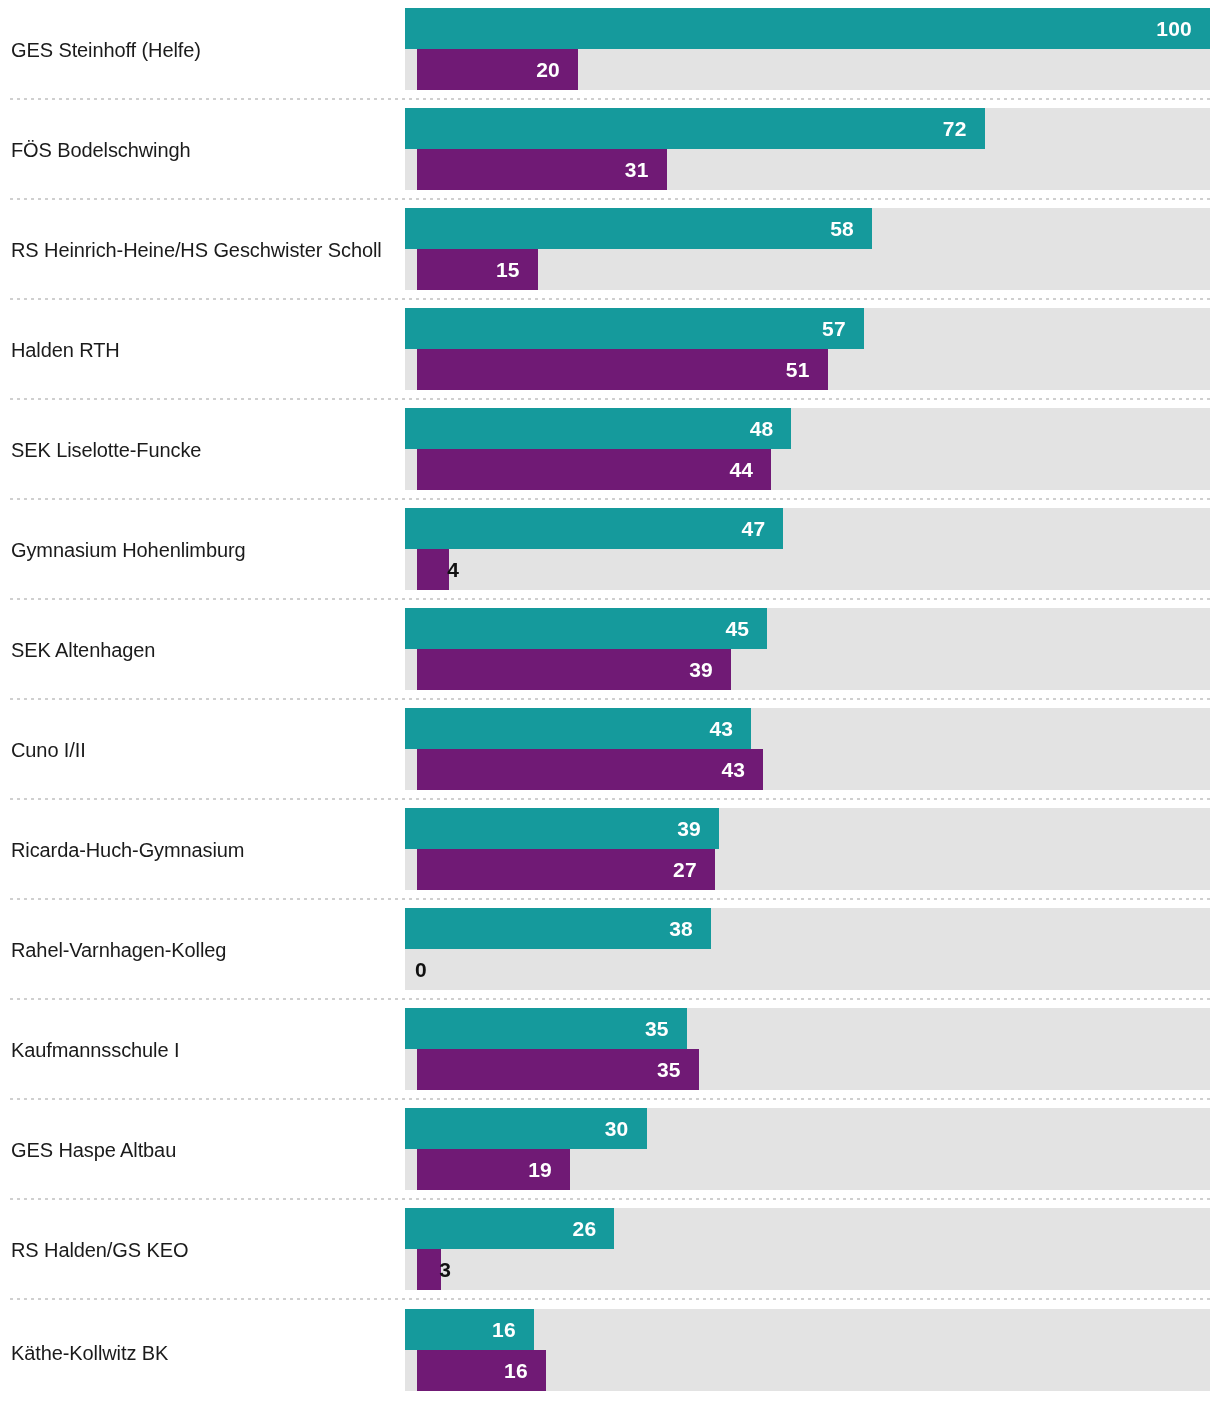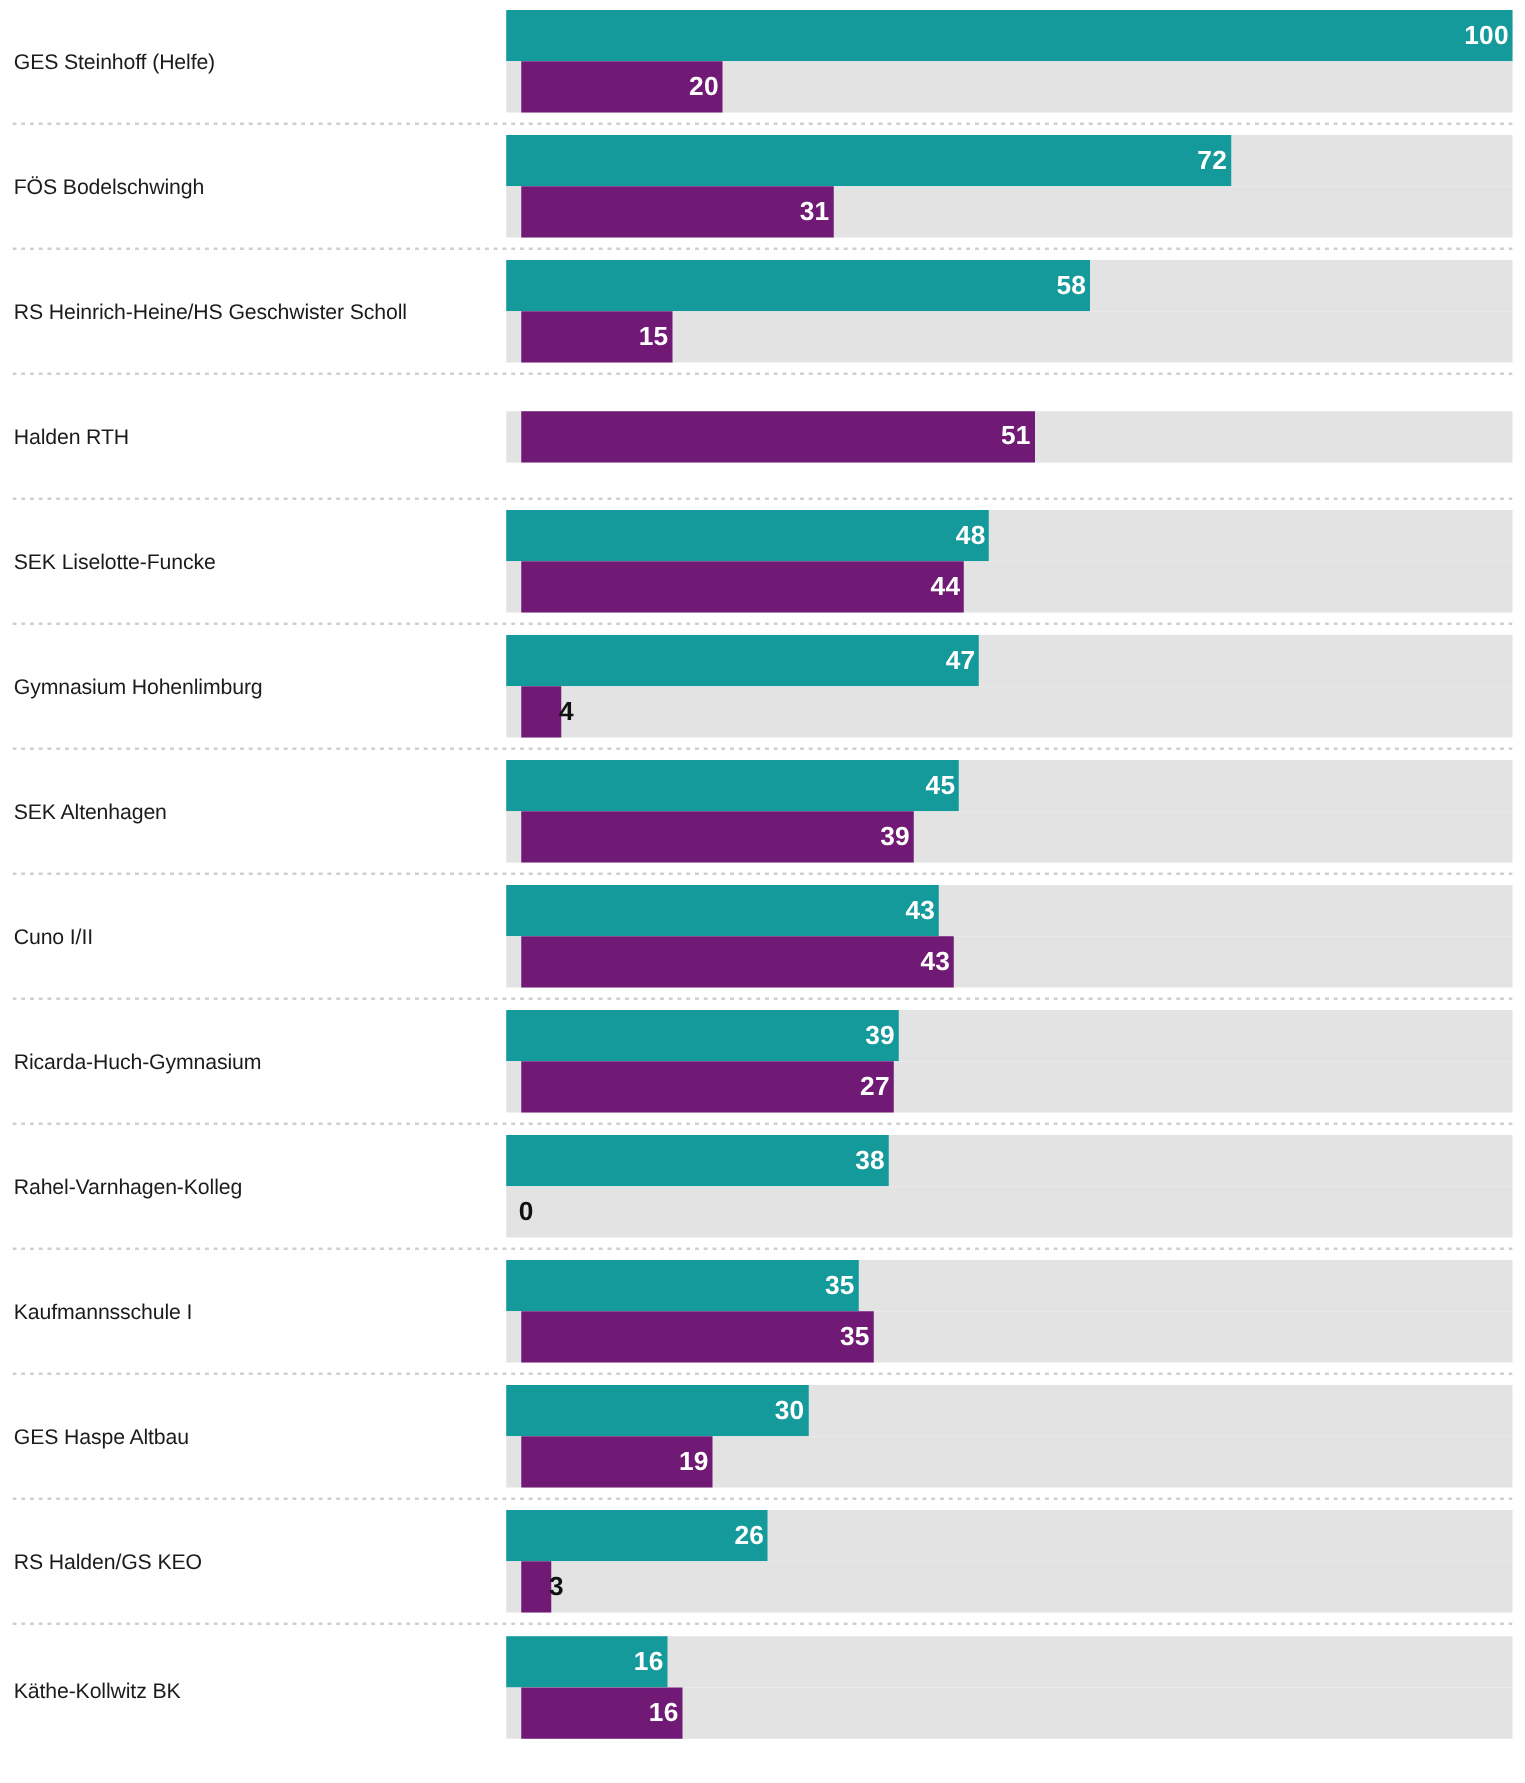--- a/index.html
+++ b/index.html
@@ -48,21 +48,21 @@
   .row-label-cell {
     width: 405px;
     flex: 0 0 405px;
     display: flex;
     align-items: center;
     box-sizing: border-box;
     padding-left: 11px;
     padding-right: 8px;
   }
   .row-label {
-    font-size: 17px;
+    font-size: 20px;
     line-height: 1.15;
     color: #1b1b1b;
     font-weight: 400;
     letter-spacing: -0.1px;
     white-space: nowrap;
   }
   .bars-cell {
     position: relative;
     flex: 1 1 auto;
     padding-top: 8px;
@@ -87,21 +87,21 @@
   .track.secondary { }
   .bar {
     position: absolute;
     left: 0;
     top: 0;
     bottom: 0;
     display: flex;
     align-items: center;
     justify-content: flex-end;
     box-sizing: border-box;
-    padding-right: 3px;
+    padding-right: 18px;
   }
   .bar.teal  { background: #159A9C; }
   .bar.plum  { background: #701a75; margin-left: 12px; }
   .bar-value {
     font-size: 21px;
     font-weight: 700;
     color: #ffffff;
     letter-spacing: 0.2px;
     white-space: nowrap;
   }
@@ -176,20 +176,25 @@
           </div>
         </div>
       </div>
       <div class="row-divider"></div>
     </div>
     <div class="row">
       <div class="row-label-cell">
         <div class="row-label">Halden RTH</div>
       </div>
       <div class="bars-cell">
+        <div class="track primary">
+          <div class="bar teal" style="width: 57%;">
+            <span class="bar-value">57</span>
+          </div>
+        </div>
         <div class="track secondary">
           <div class="bar plum" style="width: 51%;">
             <span class="bar-value">51</span>
           </div>
         </div>
       </div>
       <div class="row-divider"></div>
     </div>
     <div class="row">
       <div class="row-label-cell">

